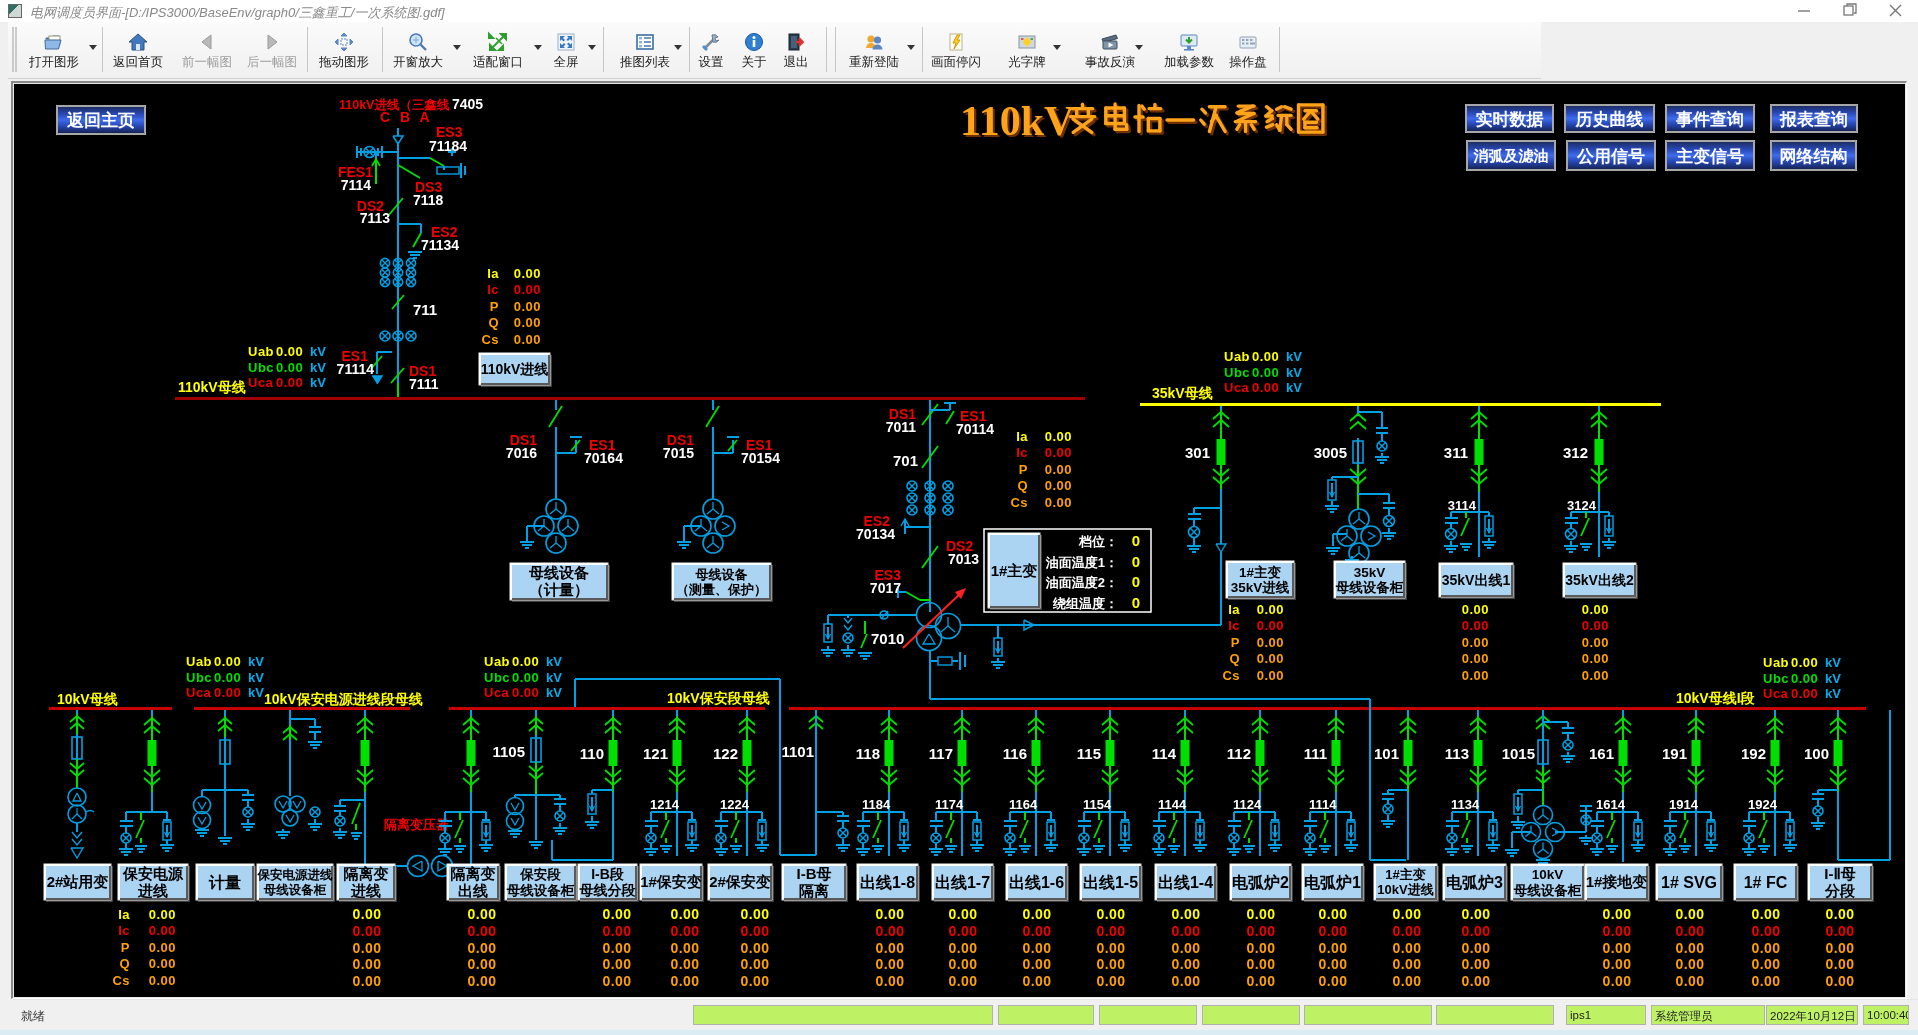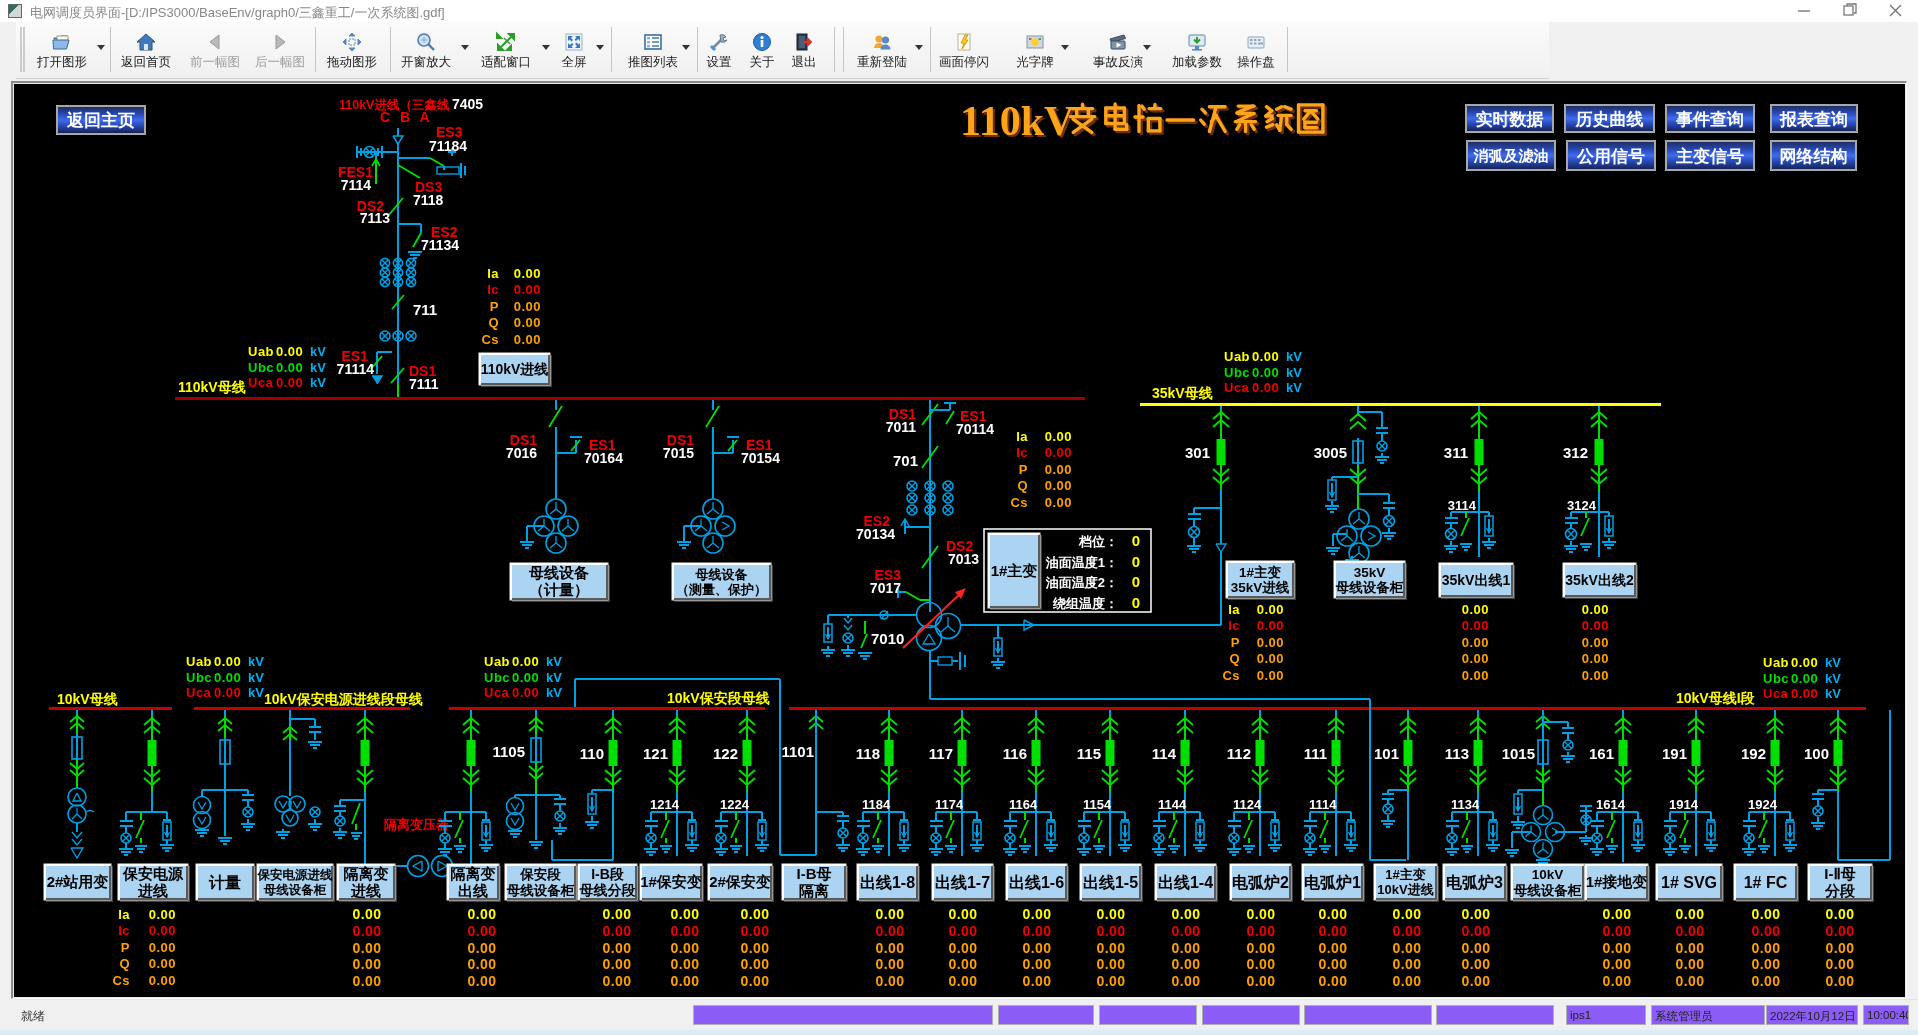--- a/index.html
+++ b/index.html
@@ -1,30 +1,30 @@
 <!DOCTYPE html>
 <html><head><meta charset="utf-8">
 <style>
 * { margin:0; padding:0; box-sizing:border-box; }
 body { width:1918px; height:1035px; overflow:hidden; background:#f0f0f0;
        font-family:"Liberation Sans", sans-serif; position:relative; }
-#titlebar { position:absolute; left:0; top:0; width:1918px; height:22px; background:#ffffff; }
+#titlebar { position:absolute; left:0; top:0; width:1918px; height:22px; background:#ffffff;font-style:italic; }
 #titlebar .t { position:absolute; left:30px; top:4px; font-size:13px; color:#888888; }
 #wico { position:absolute; left:8px; top:4px; width:14px; height:14px; border:1px solid #666;
         background:linear-gradient(135deg,#2e6e62 0 40%,#cfd8d4 40% 100%); }
-#toolbar { position:absolute; left:16px; top:22px; width:1533px; height:57px;
+#toolbar { position:absolute; left:8px; top:22px; width:1533px; height:57px;
            background:linear-gradient(#fbfbfb,#f0f0f0); border-bottom:1px solid #d0d0d0; }
 #canvasframe { position:absolute; left:11px; top:81px; width:1896px; height:918px;
    border-top:2px solid #8a8a8a; border-left:2px solid #8a8a8a;
    border-right:1px solid #ffffff; border-bottom:1px solid #ffffff; background:#e8e8e8; }
 #canvas { position:absolute; left:14px; top:84px; width:1891px; height:913px; background:#000000; overflow:hidden; }
 #statusbar { position:absolute; left:13px; top:999px; width:1918px; height:31px; background:#f0f0f0;
   border-top:1px solid #e5e5e5; font-size:12px; color:#333; }
 #statusbar .r { position:absolute; left:8px; top:8px; }
-.sf { position:absolute; top:5px; height:20px; border:1px solid #b0b0b0; background:#8b5cf6; font-size:11.5px;
+.sf { position:absolute; top:5px; height:20px; border:1px solid #b0b0b0; background:#bef264; font-size:11.5px;
       color:#222; padding:3px 3px 0 3px; white-space:nowrap; overflow:hidden; }
 #bottomstrip { position:absolute; left:0; top:1030px; width:1918px; height:5px; background:#dcecf5; }
 svg text { user-select:none; }
 </style></head>
 <body>
 <div id="titlebar">
   <div id="wico"></div>
   <div class="t">电网调度员界面-[D:/IPS3000/BaseEnv/graph0/三鑫重工/一次系统图.gdf]</div>
   <svg width="120" height="18" viewBox="0 0 120 18" style="position:absolute;left:1790px;top:2px">
     <line x1="8" y1="9" x2="20" y2="9" stroke="#777" stroke-width="1.4"></line>

